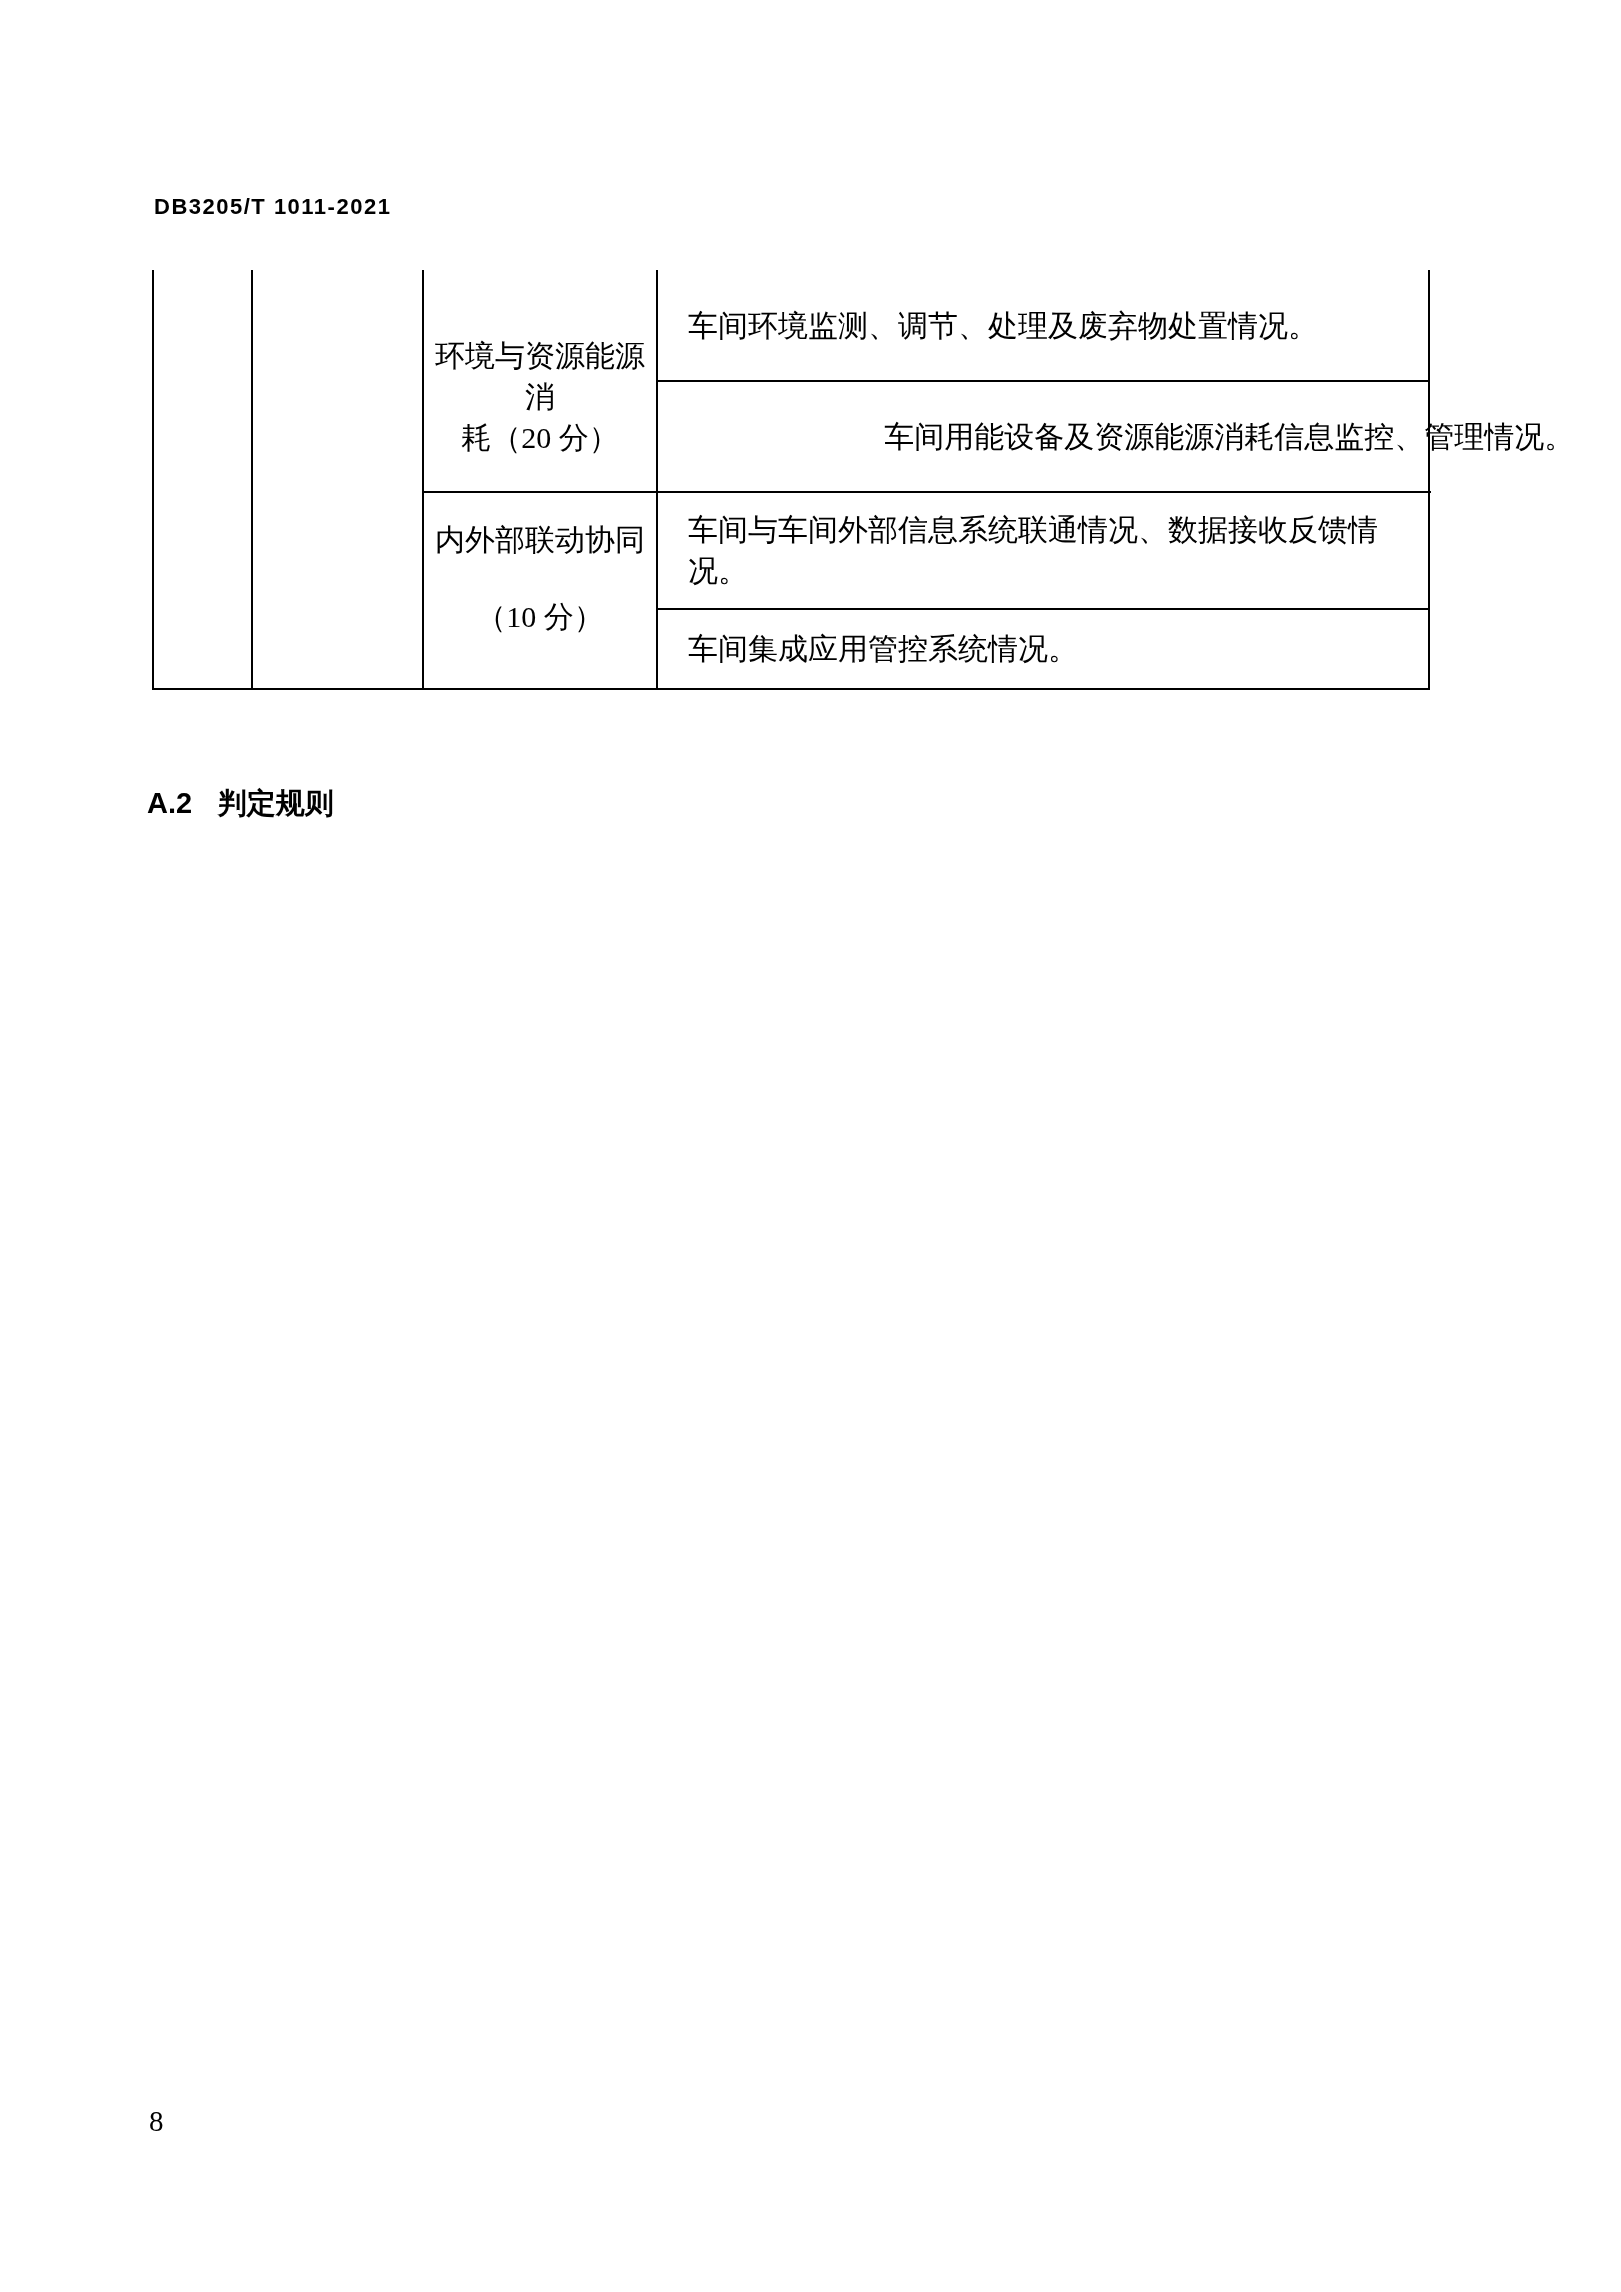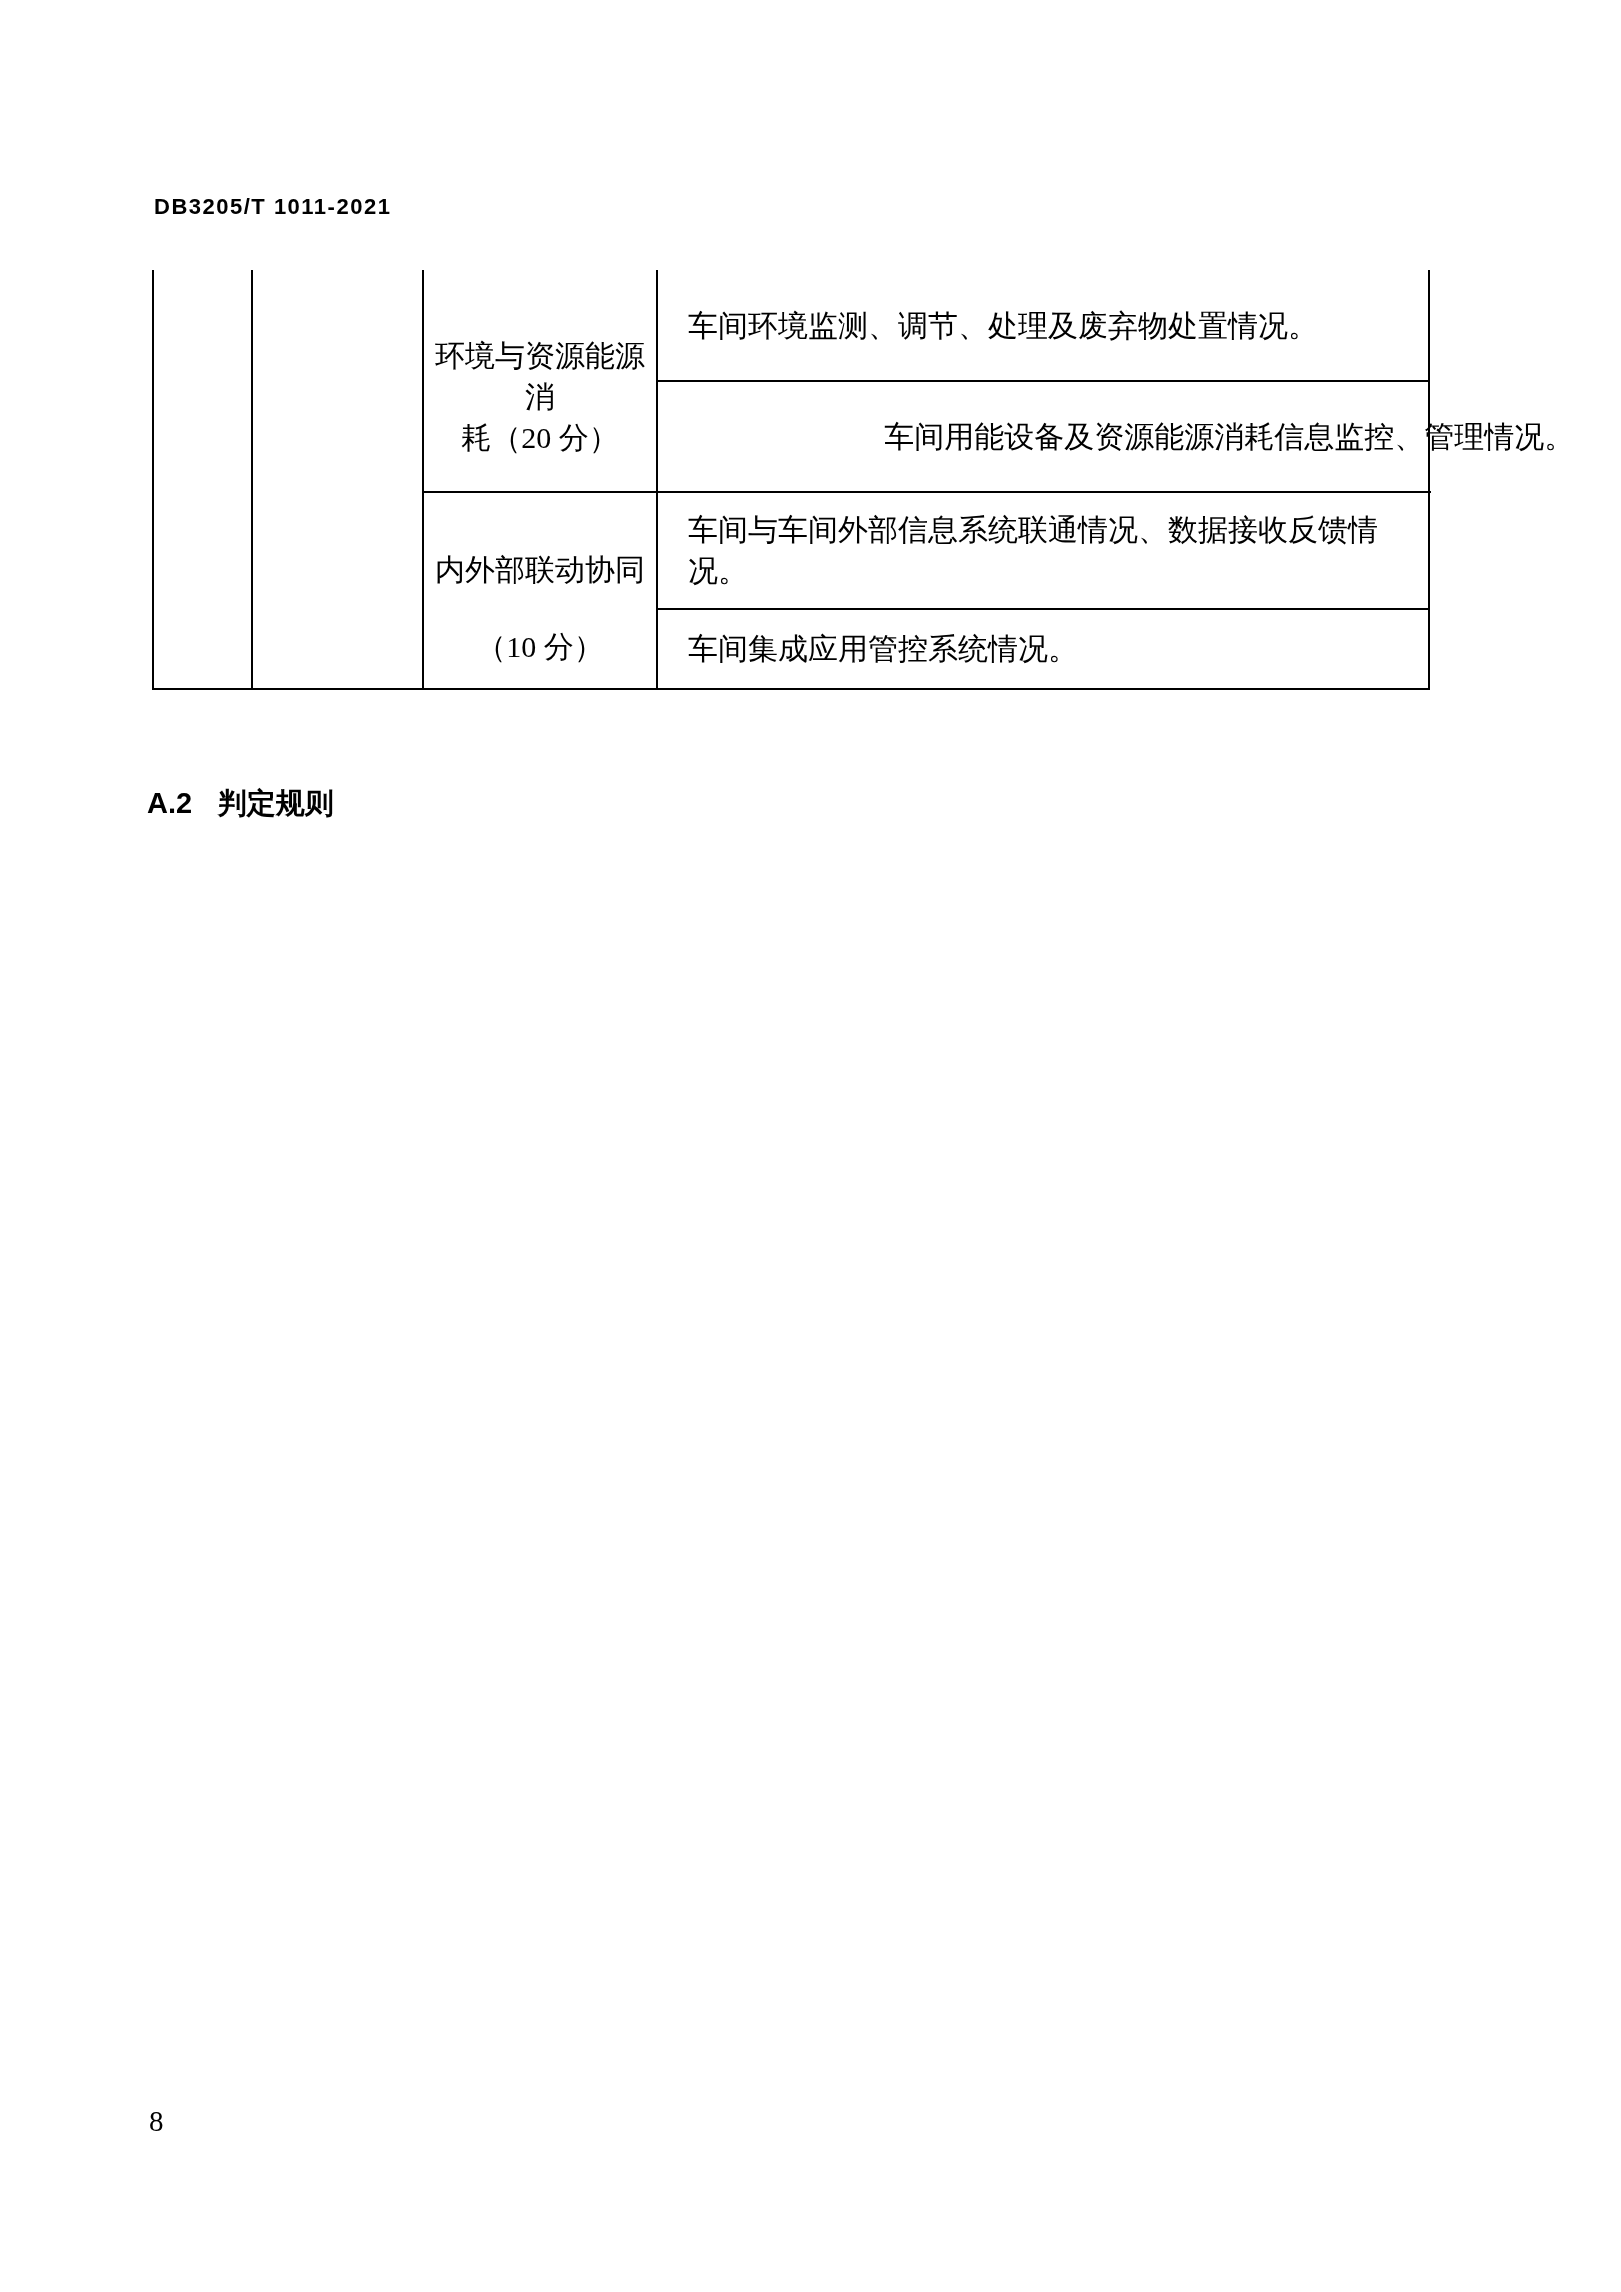--- a/index.html
+++ b/index.html
@@ -110,21 +110,21 @@
       <div>环境与资源能源消</div>
       <div>耗（20 分）</div>
     </div>
     <div class="cell desc" style="left:506px; top:0; width:770px; height:110px;">
       <span>车间环境监测、调节、处理及废弃物处置情况。</span>
     </div>
     <div class="cell desc" style="left:506px; top:112px; width:930px; height:109px;justify-content:flex-end;">
       <span>车间用能设备及资源能源消耗信息监控、管理情况。</span>
     </div>
 
-    <div class="cell label" style="left:272px; top:240px; width:232px; height:195px;gap:36px;">
+    <div class="cell label" style="left:272px; top:210px; width:232px; height:195px;gap:36px;">
       <div>内外部联动协同</div>
       <div>（10 分）</div>
     </div>
     <div class="cell desc" style="left:506px; top:222px; width:770px; height:116px;">
       <span>车间与车间外部信息系统联通情况、数据接收反馈情况。</span>
     </div>
     <div class="cell desc" style="left:506px; top:340px; width:922px; height:77px;">
       <span>车间集成应用管控系统情况。</span>
     </div>
   </div>

